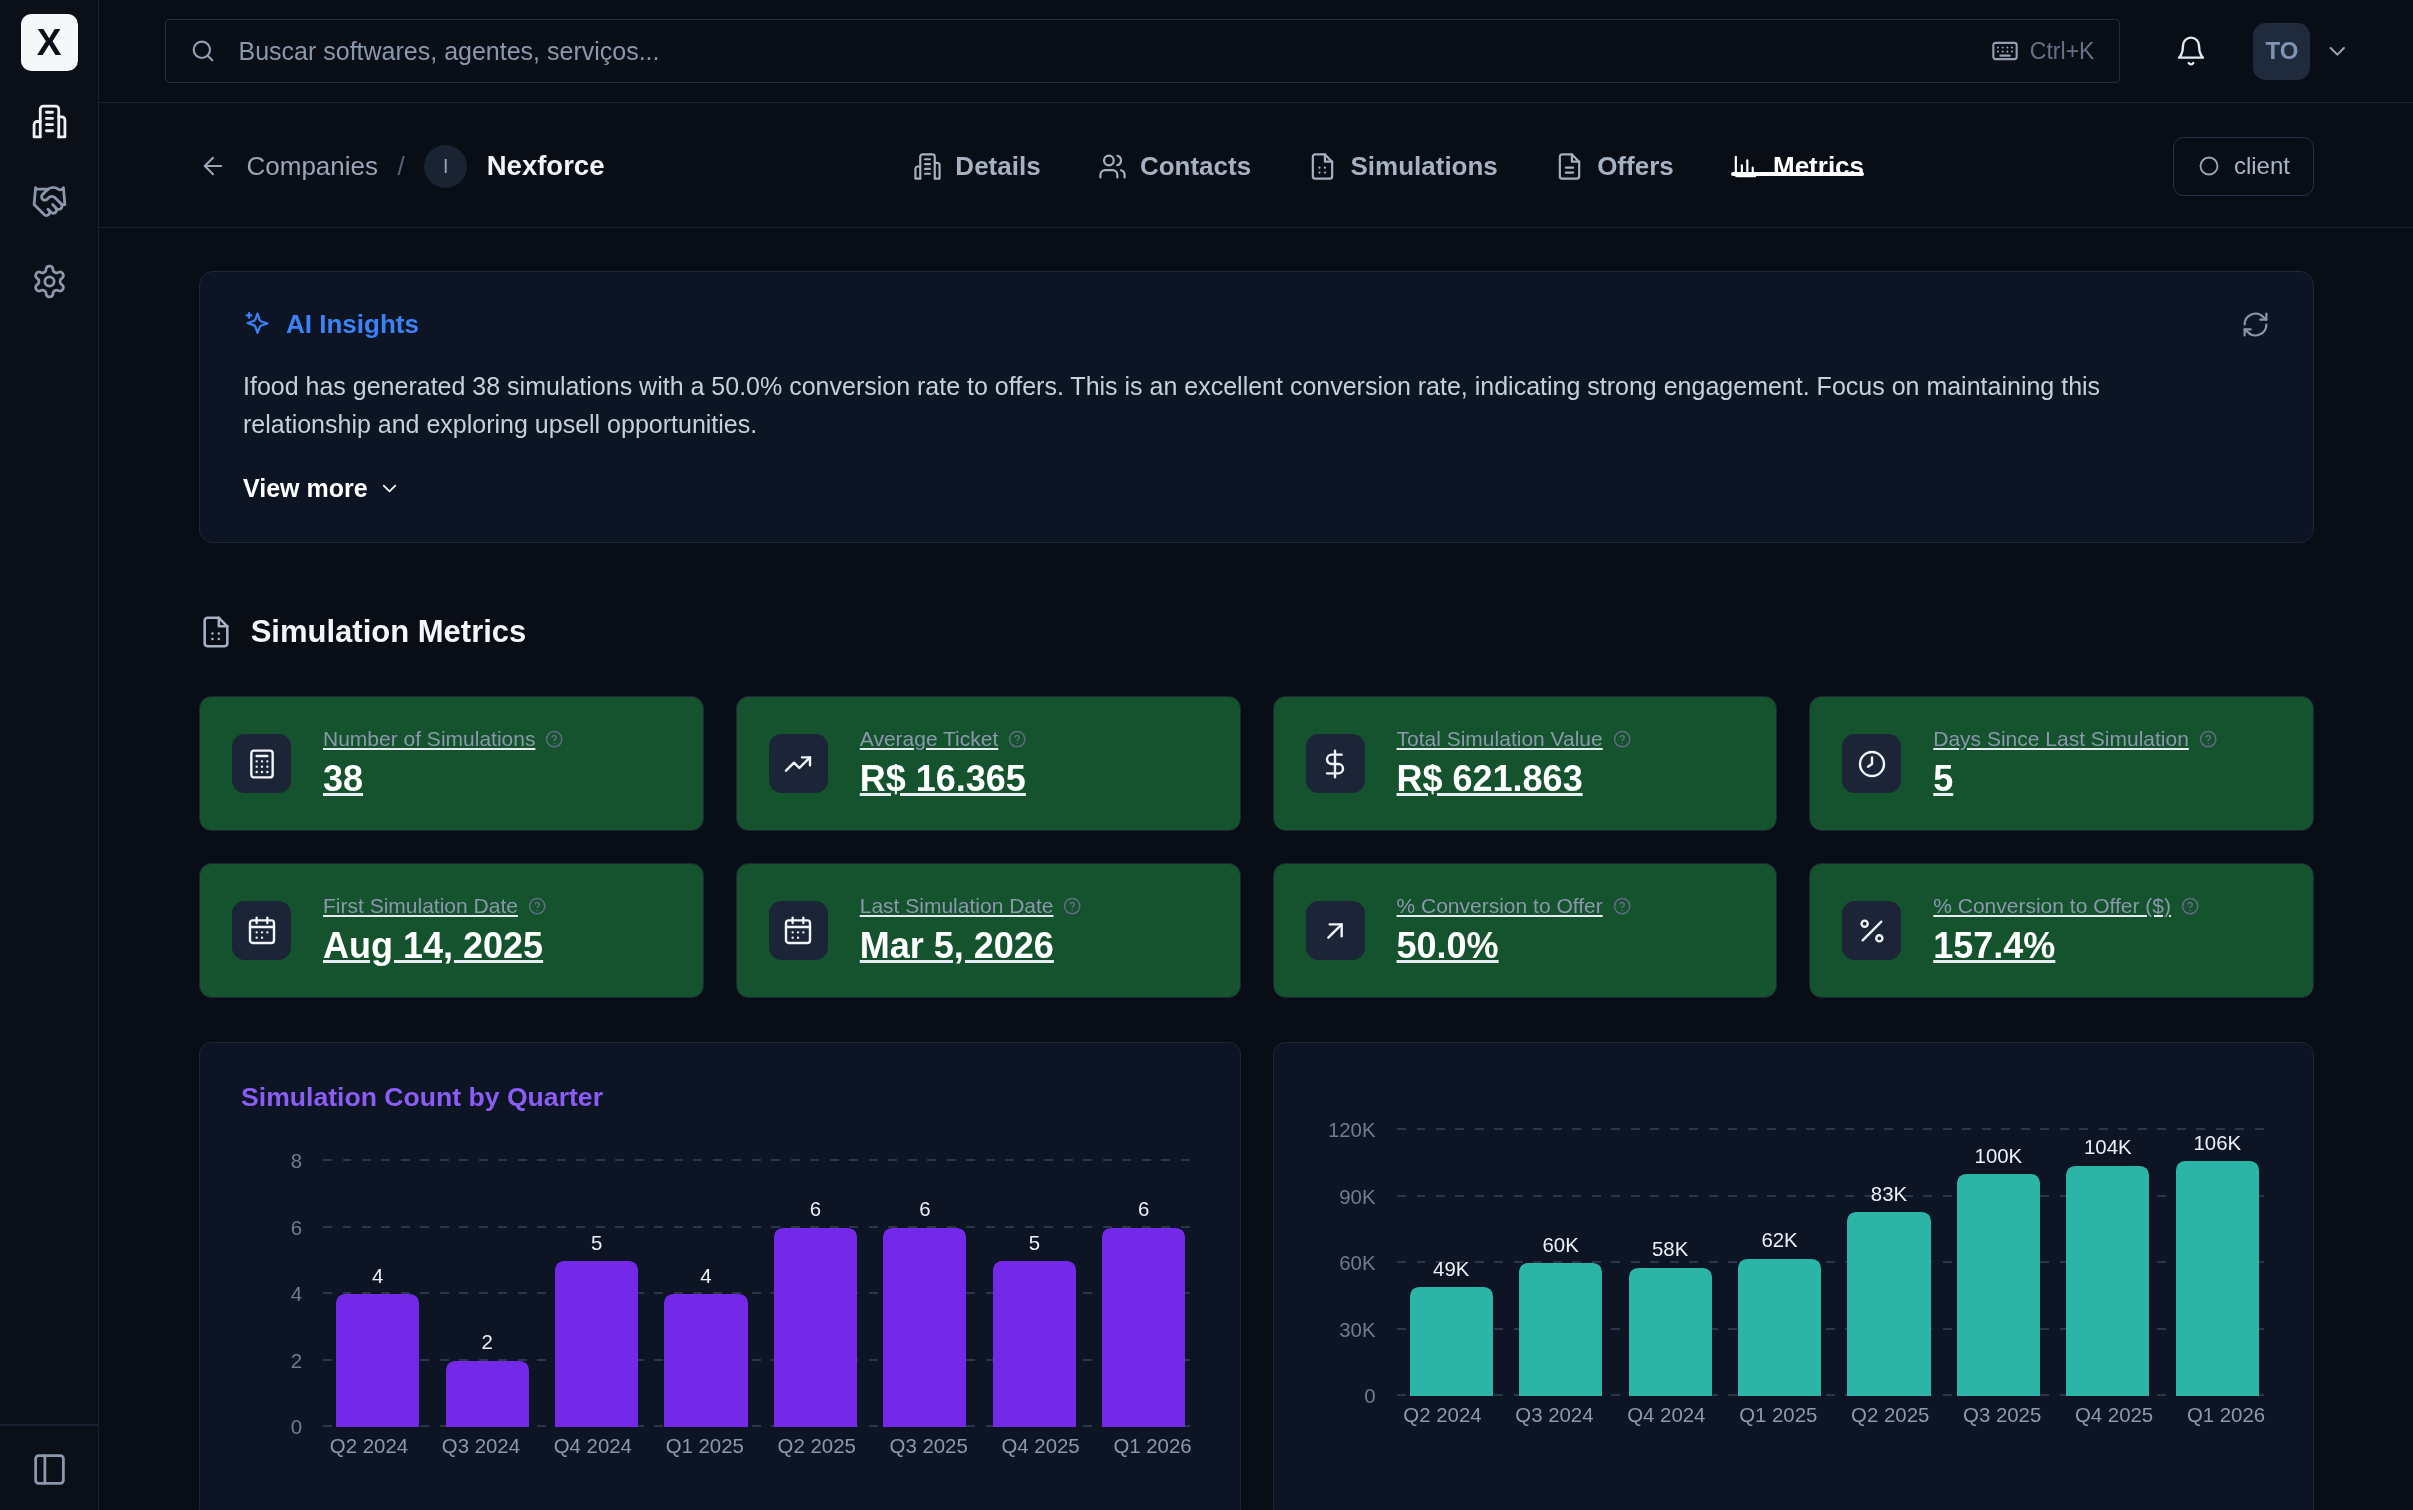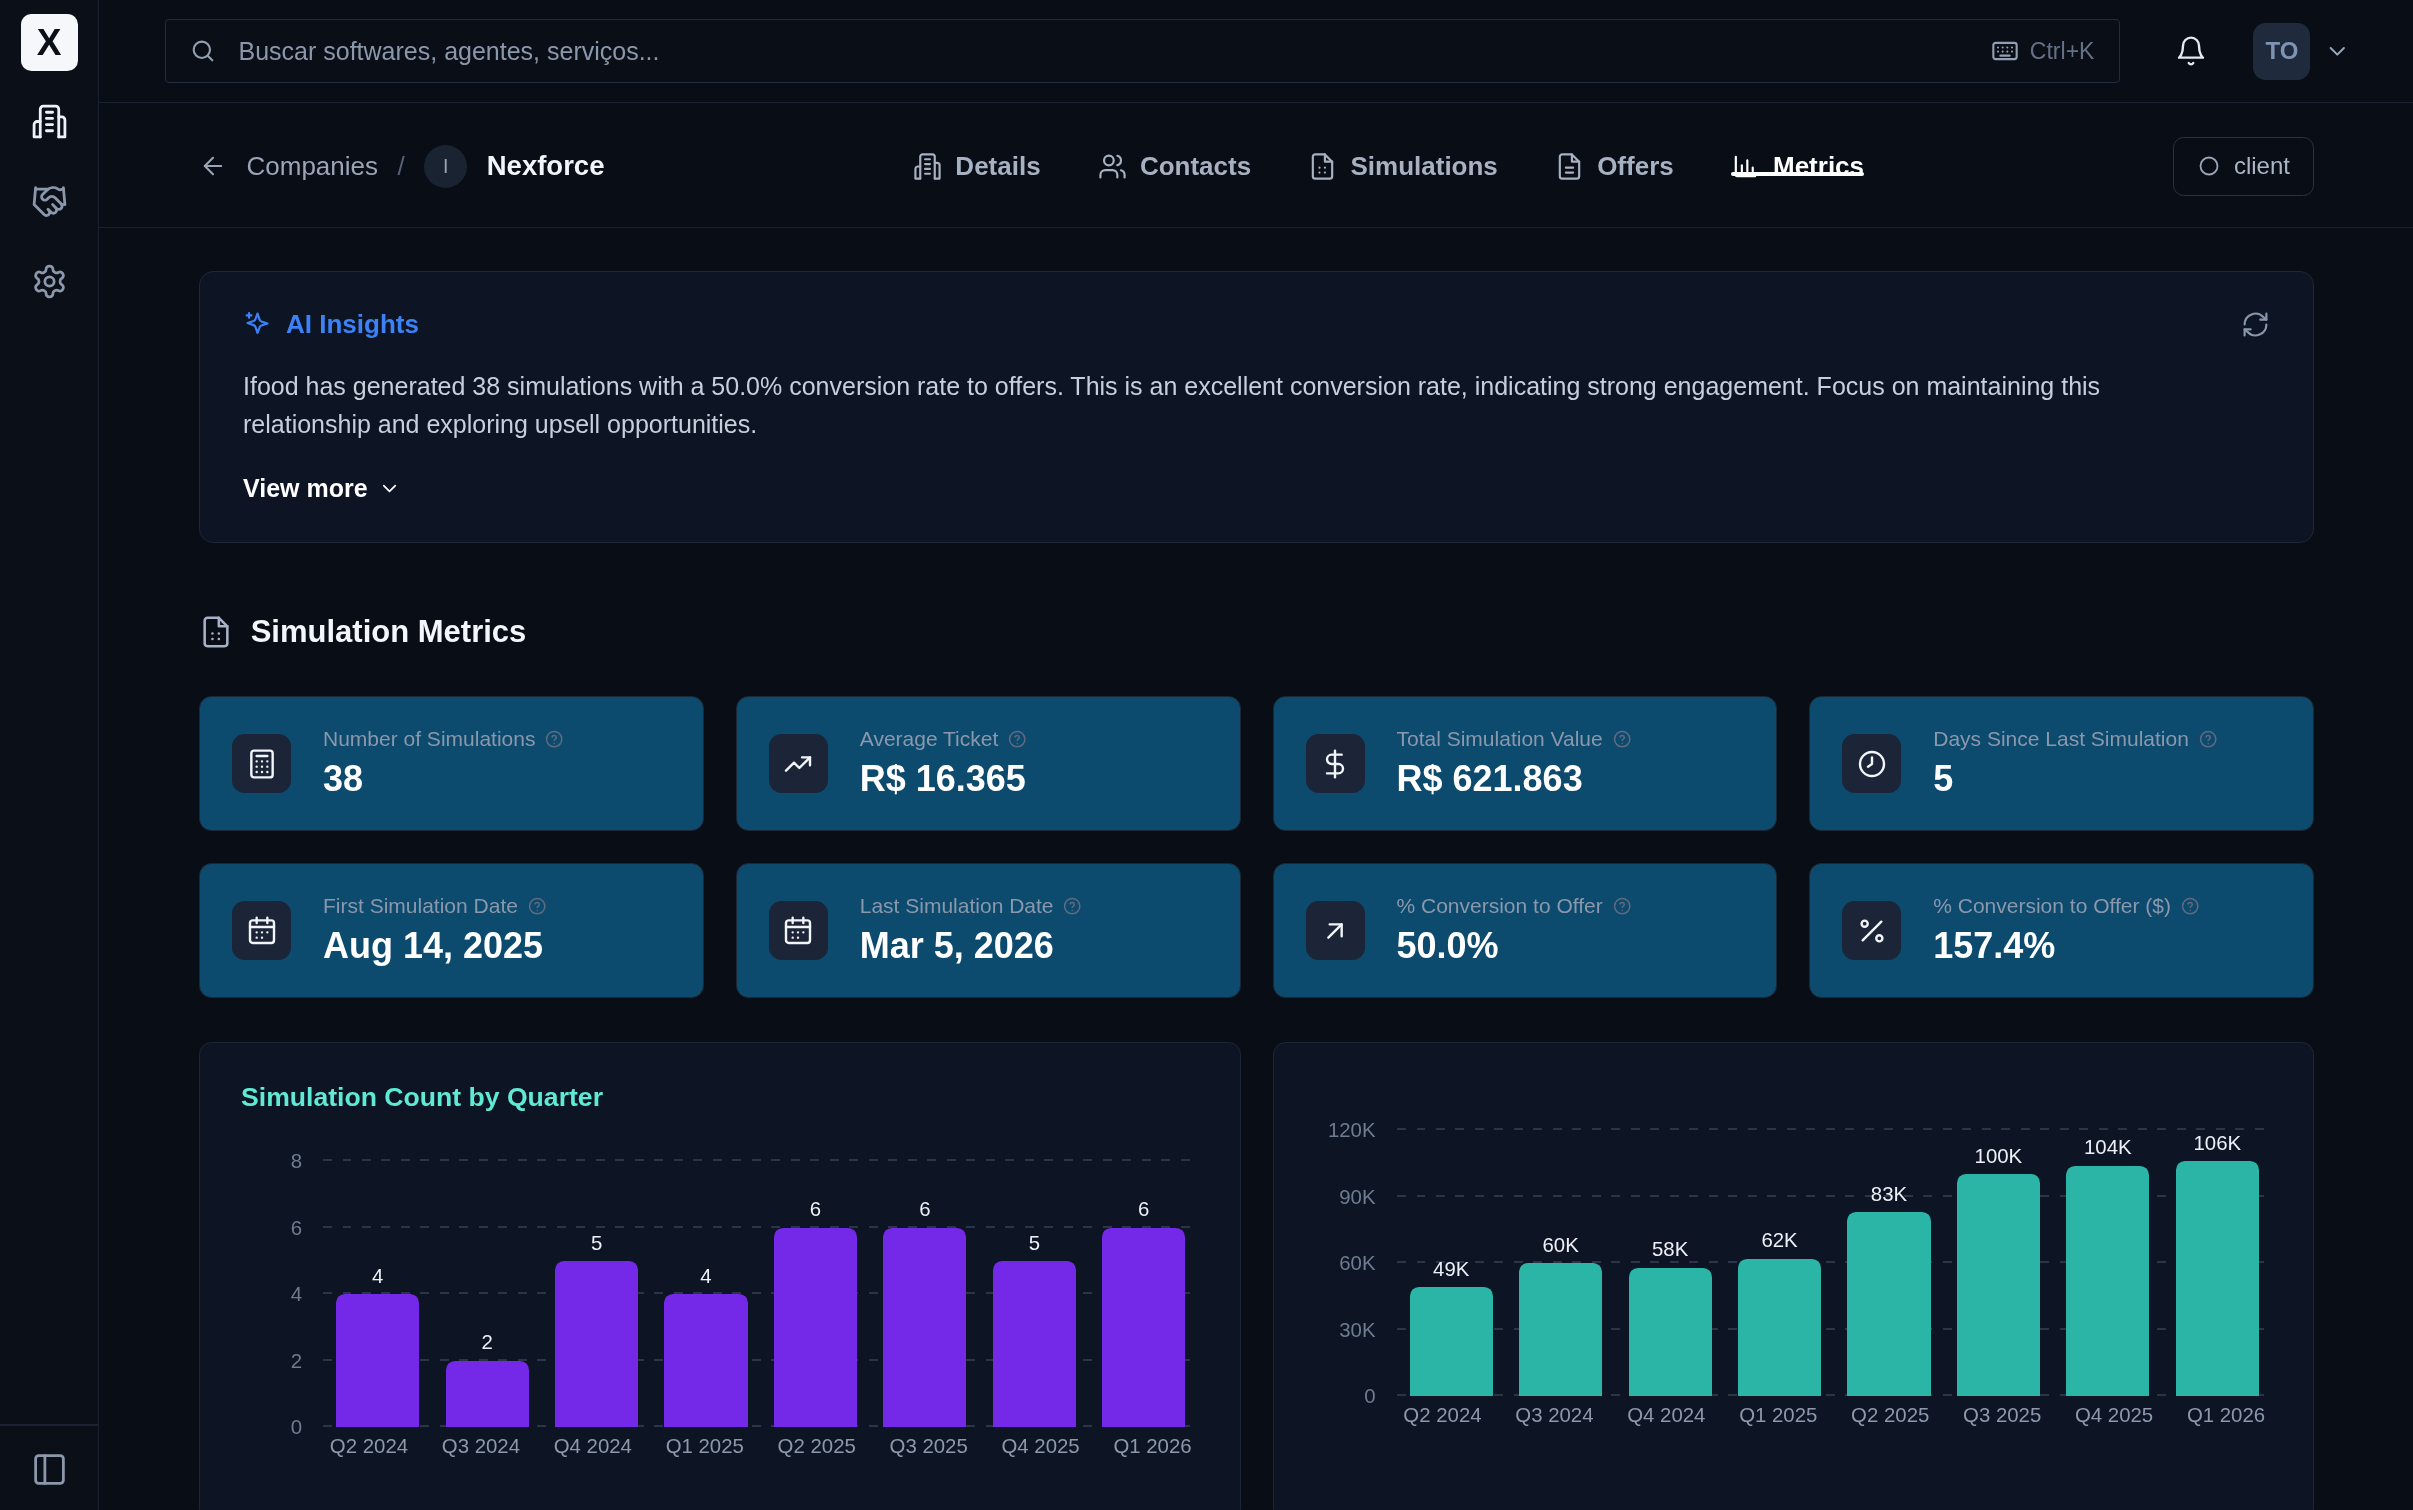--- a/index.html
+++ b/index.html
@@ -66,35 +66,35 @@
   .ai-body{margin-top:26.6px;font-size:25px;line-height:1.55;color:#c6d0dd;max-width:1862px;}
   .view-more{margin-top:30px;display:flex;align-items:center;gap:10.6px;font-size:25px;font-weight:bold;
              color:#ffffff;cursor:pointer;}
   .view-more .sicon{width:23px;height:23px;}
 
   
   .section-title{margin:71px 99px 0 100px;display:flex;align-items:center;gap:17.7px;}
   .section-title .sicon{width:34px;height:34px;color:#a7b2c4;}
   .section-title h2{margin:0;font-size:31px;font-weight:bold;color:#f3f6fa;}
   .cards-grid{margin:46px 99px 0 100px;display:grid;grid-template-columns:repeat(4,1fr);gap:32px;}
-  .kpi-card{height:135px;background:#0c4a6e;border:1.8px solid #1c2736;border-radius:12.4px;
-            display:flex;align-items:center;padding:0 32px;box-sizing:border-box;gap:32px;}
+  .kpi-card{height:135px;background:#14532d;border:1.8px solid #1c2736;border-radius:12.4px;
+            display:flex;align-items:center;padding:0 32px;box-sizing:border-box;gap:32px;text-decoration:underline;}
   .kpi-icon{width:59px;height:59px;flex:none;border-radius:12.4px;background:#1b2537;color:#f1f4f9;
             display:flex;align-items:center;justify-content:center;}
   .kpi-icon .sicon{width:32px;height:32px;}
   .kpi-label-row{display:flex;align-items:center;gap:8.9px;}
   .kpi-label{font-size:21px;color:#8b98ac;white-space:nowrap;}
   .kpi-help{width:20.4px;height:20.4px;color:#5f6b80;cursor:pointer;flex:none;}
   .kpi-value{font-size:36px;font-weight:bold;color:#ffffff;margin-top:7px;}
 
   
   .charts-grid{margin:44px 99px 0 100px;display:grid;grid-template-columns:1fr 1fr;gap:32px;}
   .chart-card{height:479px;background:#0d1423;border:1.8px solid #1c2736;border-radius:12.4px;
               padding:39px 41px;box-sizing:border-box;}
-  .chart-title{margin:0;font-size:26.6px;font-weight:bold;color:#5eead4;}
+  .chart-title{margin:0;font-size:26.6px;font-weight:bold;color:#8b5cf6;}
   .chart-body{margin-top:48px;display:flex;}
   .yaxis{position:relative;width:82px;height:266px;flex:none;}
   .ytick{position:absolute;right:21px;transform:translateY(50%);font-size:20.4px;color:#6f7c90;}
   .plot-col{flex:1;min-width:0;}
   .plot{position:relative;height:266px;}
   .gl{position:absolute;left:0;right:0;height:1.8px;
       background:repeating-linear-gradient(90deg,#2b3547 0 8.9px,transparent 8.9px 19.5px);}
   .bars{position:absolute;left:0;right:0;top:0;bottom:0;display:flex;z-index:1;}
   .bcol{flex:1;display:flex;flex-direction:column;justify-content:flex-end;align-items:center;height:100%;}
   .bval{font-size:20.4px;color:#edf1f7;margin-bottom:6.2px;}

